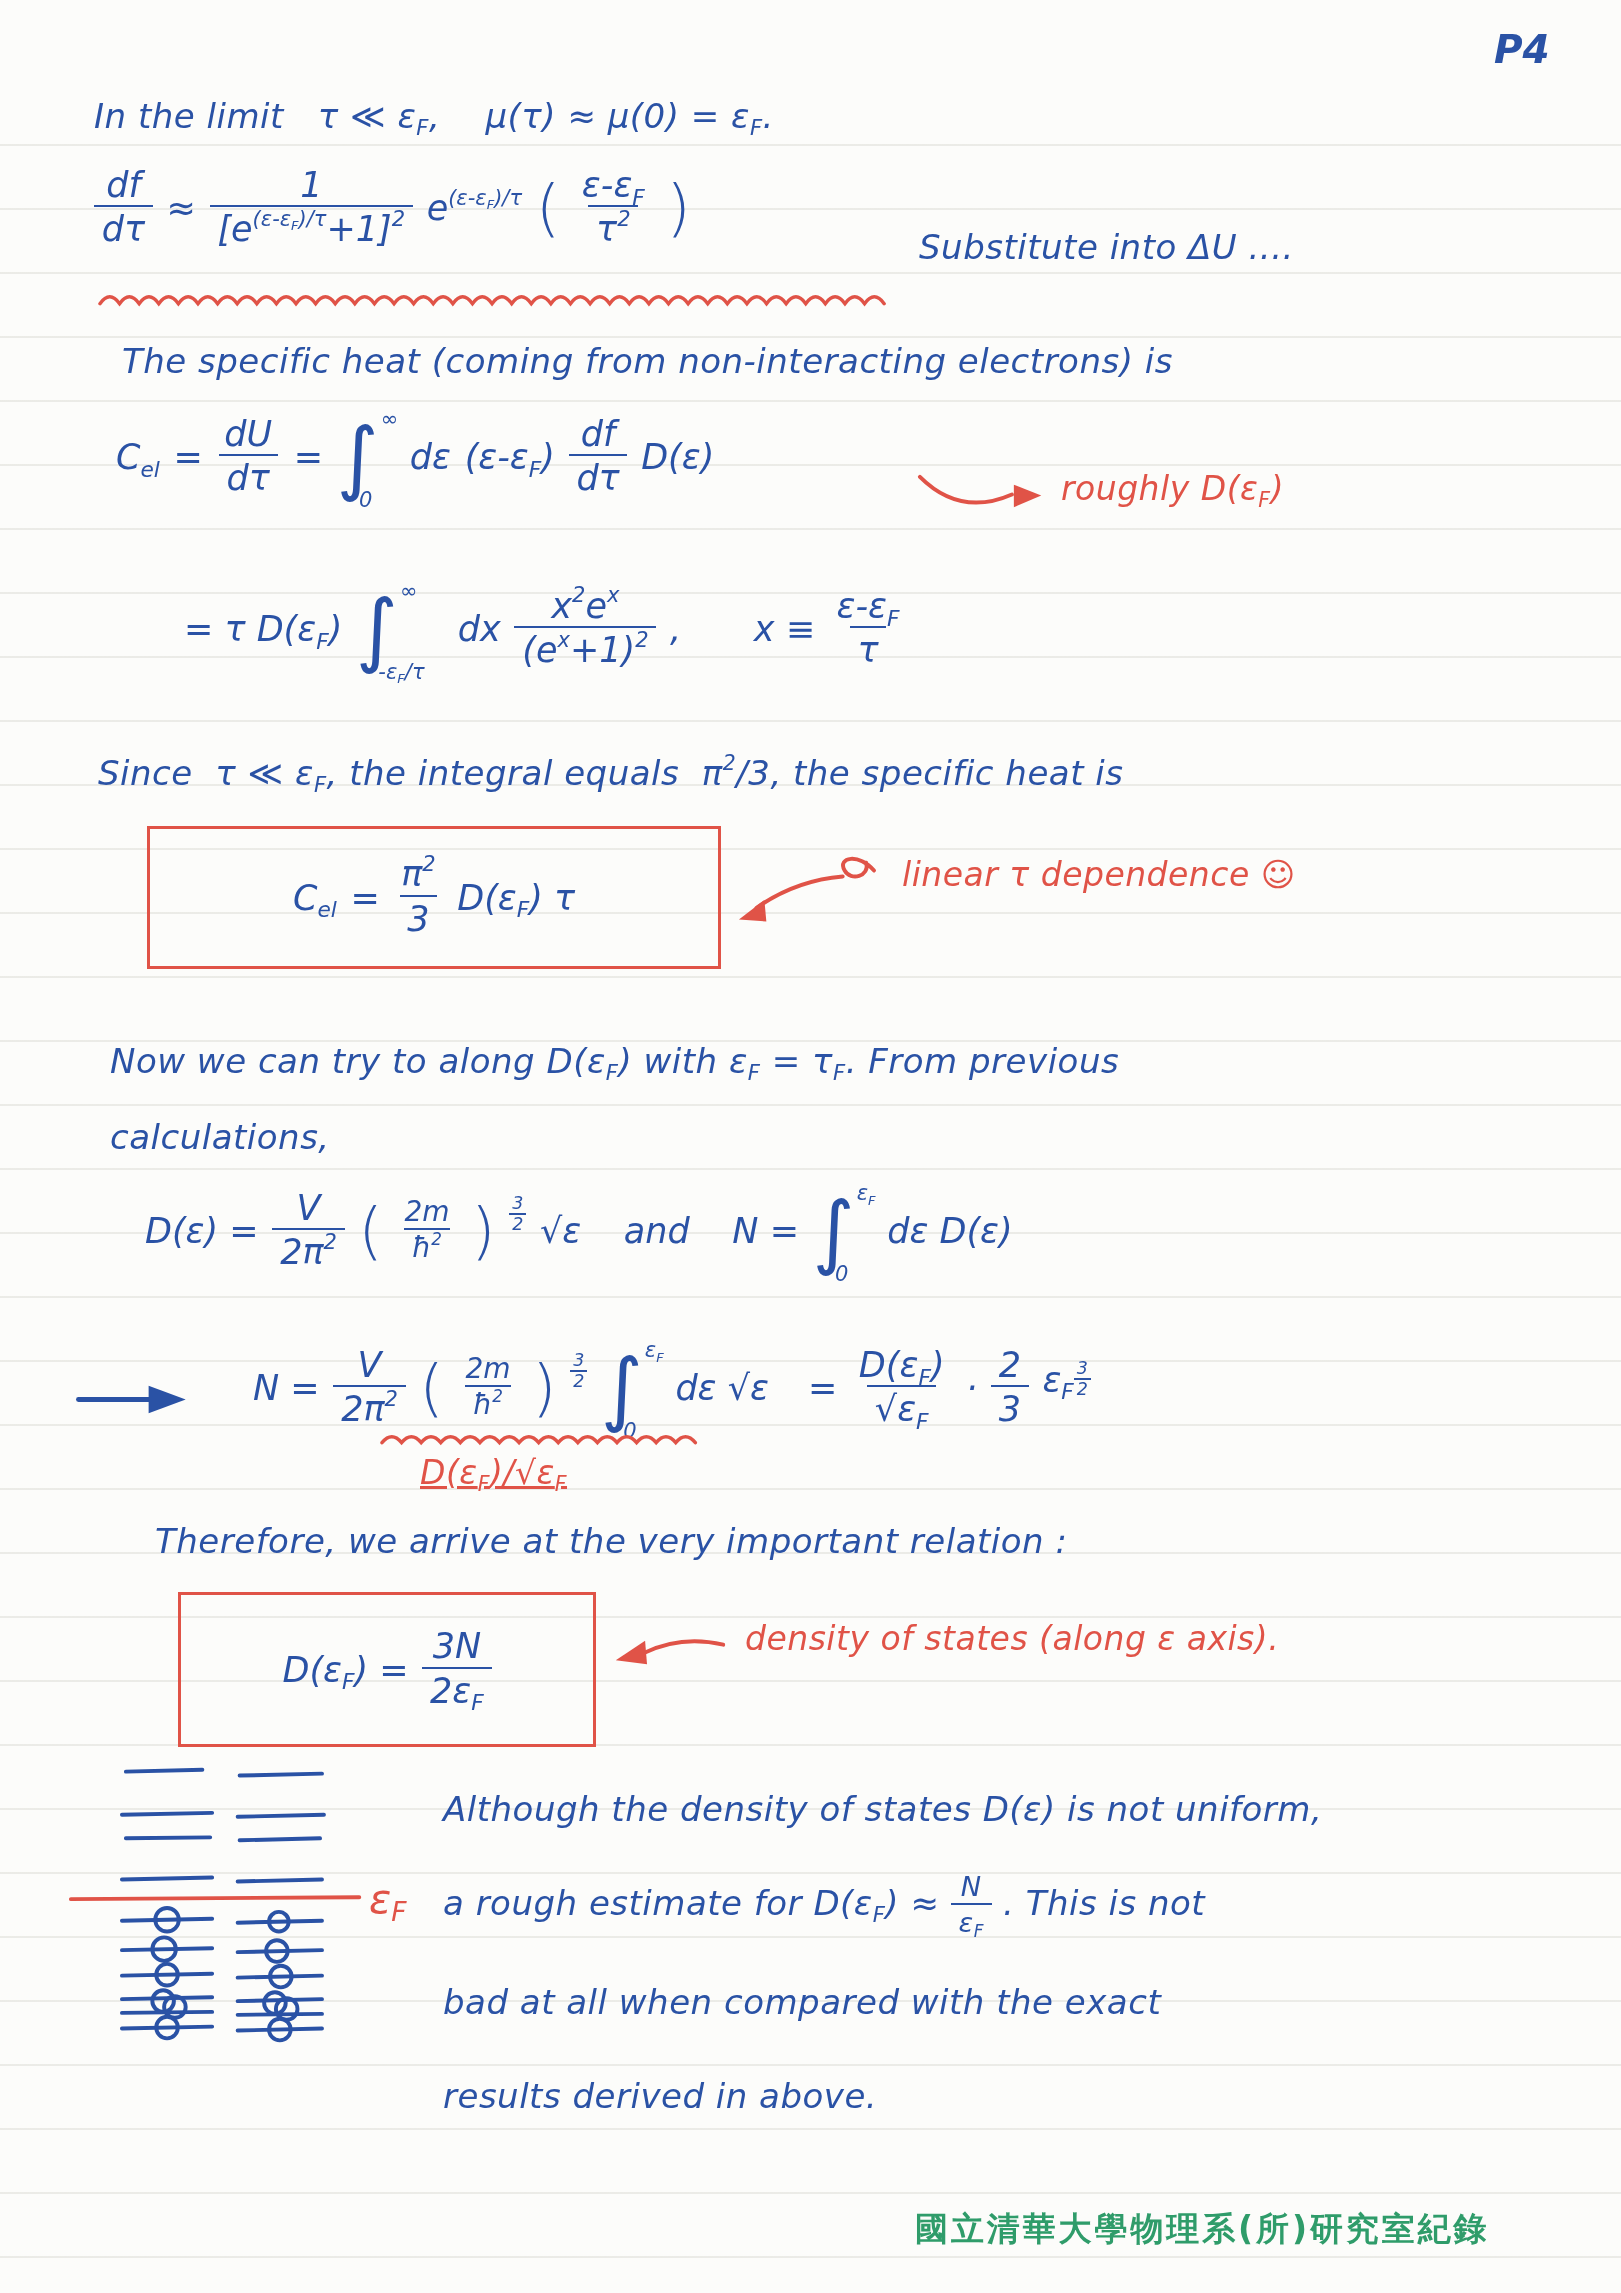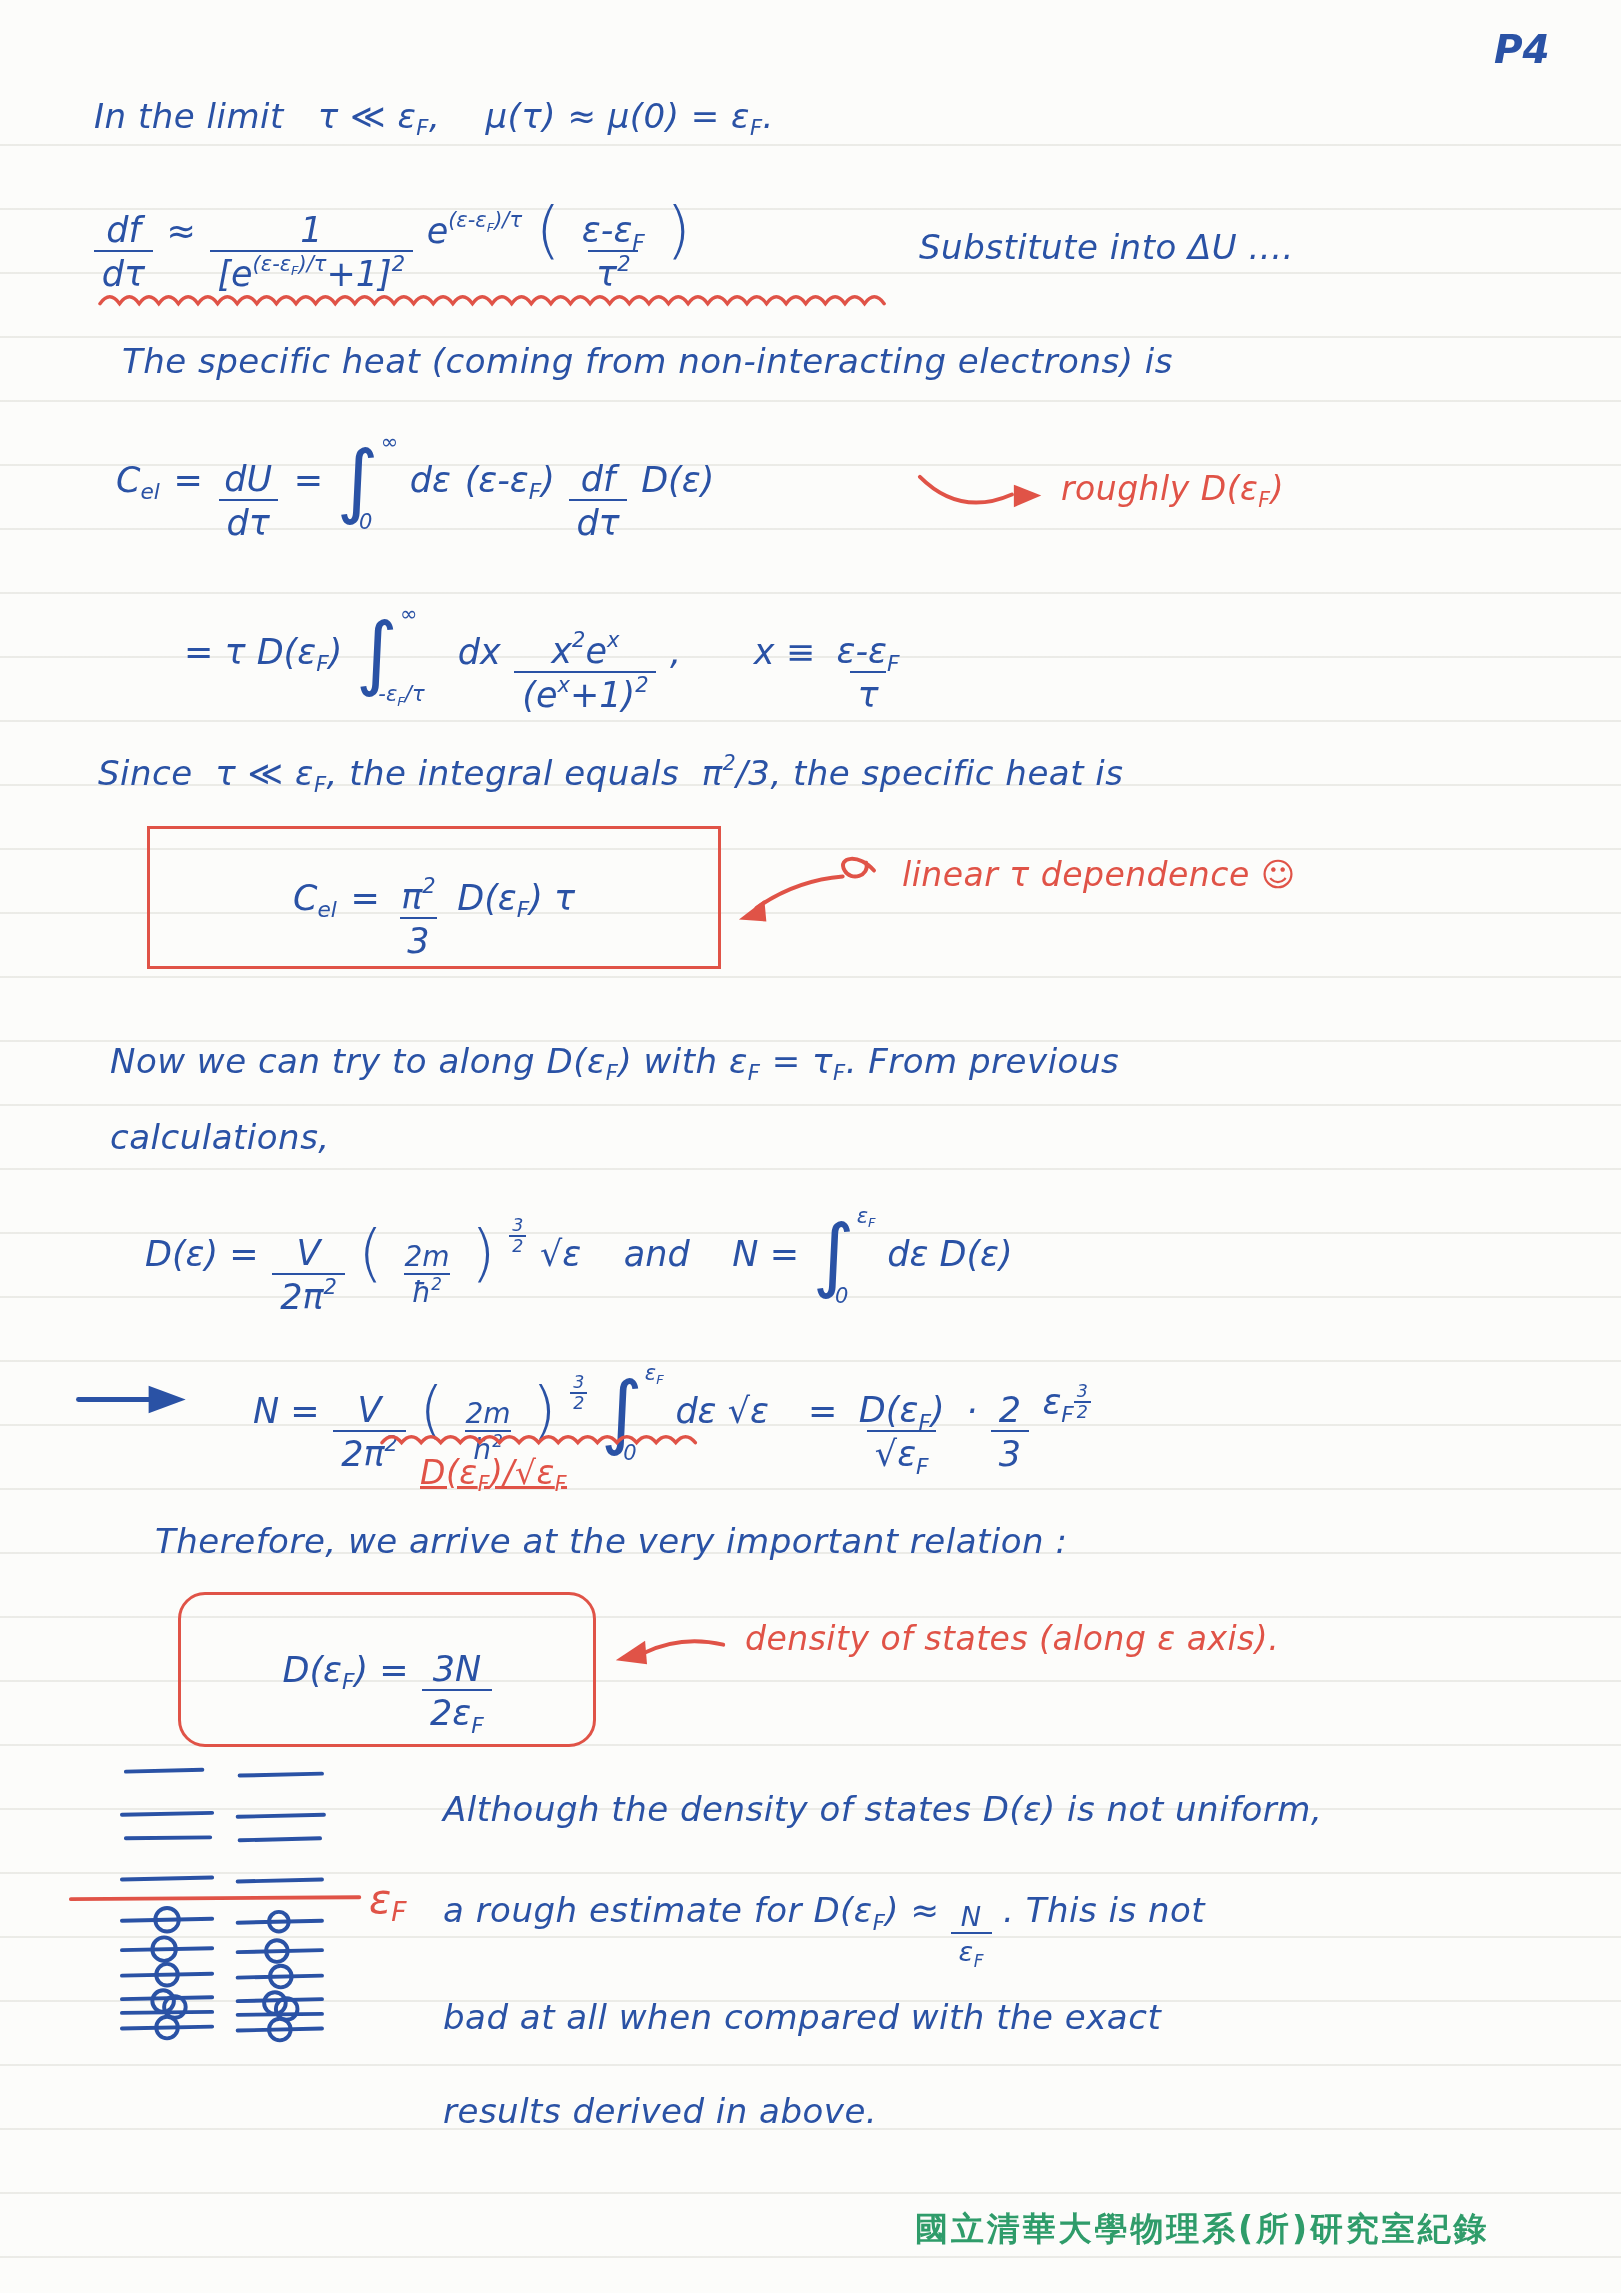--- a/index.html
+++ b/index.html
@@ -21,21 +21,21 @@
     position:absolute;left:0;top:82px;right:0;bottom:0;
     background:repeating-linear-gradient(to bottom, transparent 0px, transparent 62px, var(--rule) 62px, var(--rule) 64px);
     opacity:.8;
   }
   .ink{position:absolute;color:var(--blue);font-style:italic;}
   .red{color:var(--red);}
   .green{color:var(--green);}
   .text{font-size:34px;white-space:nowrap;letter-spacing:0.5px;}
   .formula{display:flex;align-items:center;gap:13.7px;font-size:35px;white-space:nowrap;}
   .frac{display:inline-flex;flex-direction:column;align-items:center;text-align:center;vertical-align:middle;}
-  .frac .num{padding:0 7.8px;line-height:1.15;margin-top:45px;}
+  .frac .num{padding:0 7.8px;line-height:1.15;}
   .frac .den{border-top:2.9px solid currentColor;padding:2px 7.8px;line-height:1.15;}
   .frac.small{font-size:.8em;}
   .sup{font-size:.6em;position:relative;top:-.75em;}
   .sub2{font-size:.62em;position:relative;top:.35em;}
   .bigp{font-size:1.8em;font-weight:200;font-style:normal;line-height:.9;}
   .intgrp{display:inline-flex;align-items:stretch;}
   .intsign{font-size:2.3em;line-height:1;font-style:normal;}
   .intlims{display:inline-flex;flex-direction:column;justify-content:space-between;font-size:.6em;margin-left:0;}
   .intlims .u{transform:translate(2px,-9.8px);}
   .intlims .l{transform:translate(-19.6px,13.7px);}
@@ -246,21 +246,21 @@
   </div>
   <svg style="left:380px;top:1427px;" width="333" height="23.5" viewBox="0 0 340 24">
     <path fill="none" stroke="#e05347" stroke-width="3.5" stroke-linecap="round" d="M2,16 q 10,-12 20,0 q 10,-12 20,0 q 10,-12 20,0 q 10,-12 20,0 q 10,-12 20,0 q 10,-12 20,0 q 10,-12 20,0 q 10,-12 20,0 q 10,-12 20,0 q 10,-12 20,0 q 10,-12 20,0 q 10,-12 20,0 q 10,-12 20,0 q 10,-12 20,0 q 10,-12 20,0 q 10,-12 20,0"></path>
   </svg>
   <div class="ink red note" style="left:420px;top:1453px;text-decoration:underline;">
     <span>D(ε</span><span class="sub2">F</span><span>)/√ε</span><span class="sub2">F</span>
   </div>
 
   <div class="ink text" style="left:155px;top:1521px;">Therefore, we arrive at the very important relation :</div>
 
-  <div class="box" style="left:178px;top:1592px;width:412px;height:149px;border-radius:27px;">
+  <div class="box" style="left:178px;top:1592px;width:412px;height:149px;">
     <div class="ink formula" style="position:static;">
       <span><span>D(ε</span><span class="sub2">F</span><span>) =</span></span>
       <span class="frac">
           <span class="num">3N</span>
           <span class="den"><span>2ε</span><span class="sub2">F</span></span>
         </span>
     </div>
   </div>
   <svg style="left:606px;top:1627px;" width="127" height="54" viewBox="0 0 130 55">
     <path d="M120,18 Q78,8 40,26" fill="none" stroke="#e05347" stroke-width="4" stroke-linecap="round"></path>

